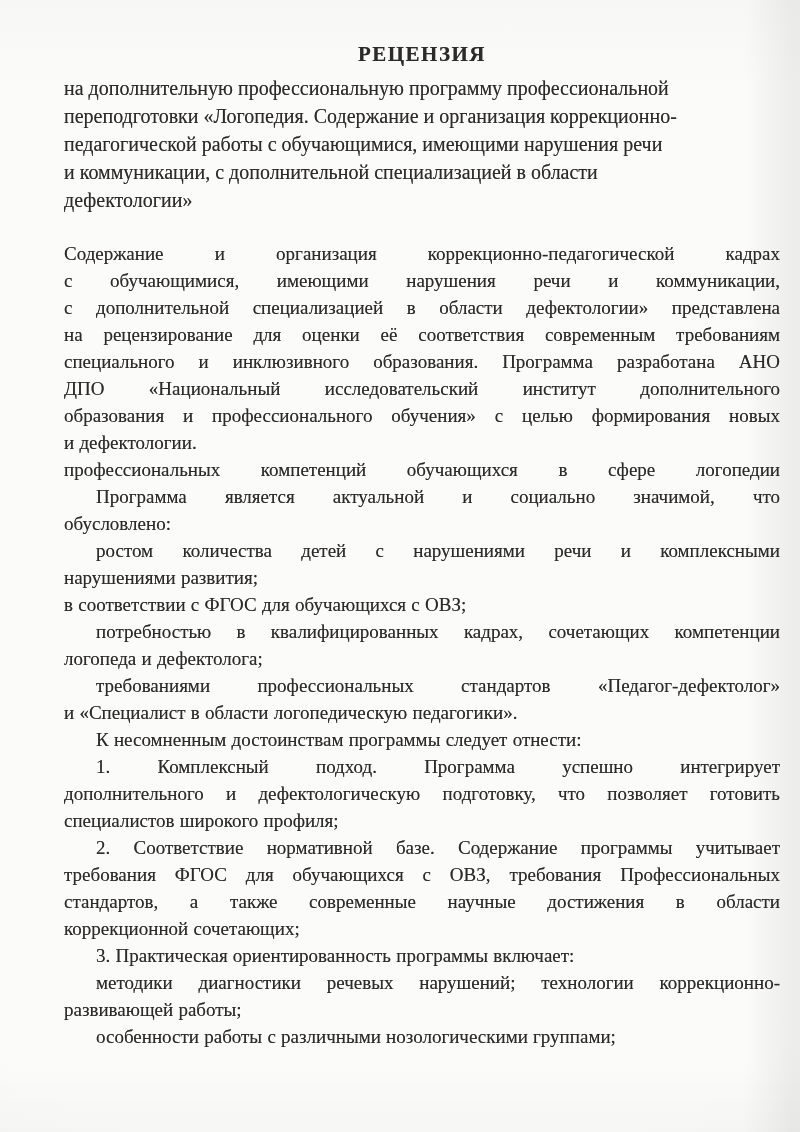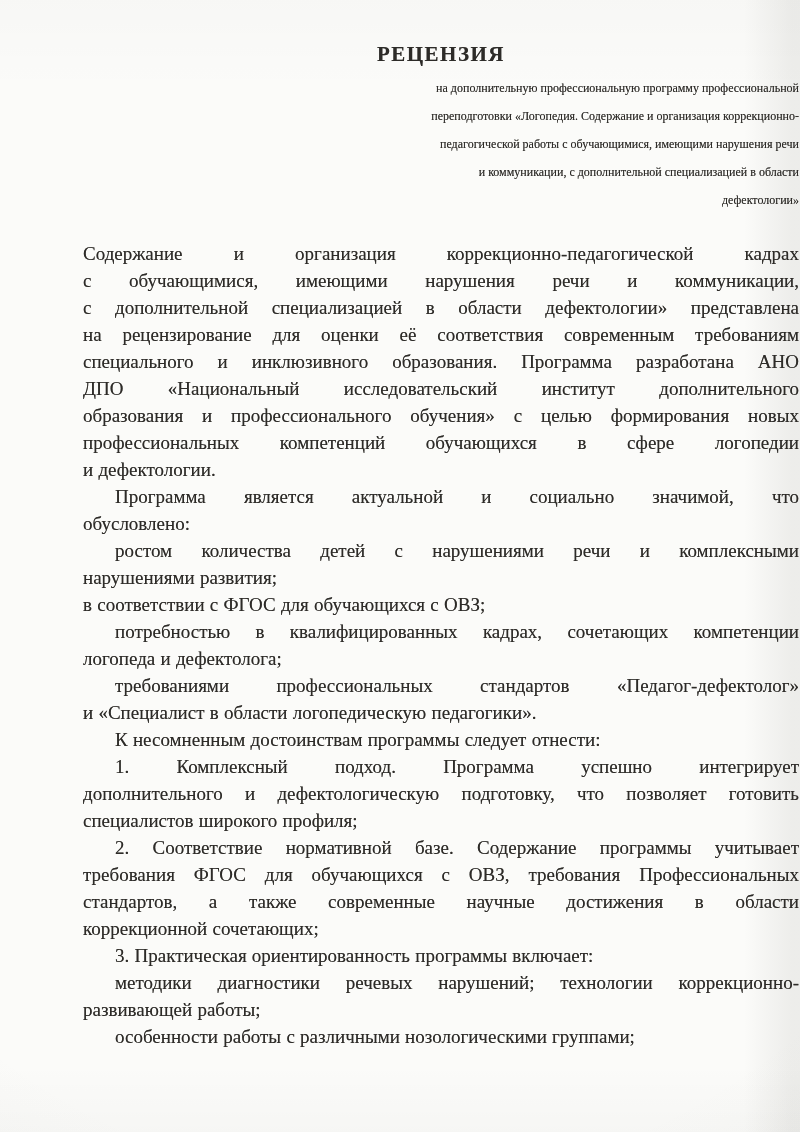--- a/index.html
+++ b/index.html
@@ -20,37 +20,37 @@
     color:var(--ink);
     background:
       radial-gradient(130% 95% at 48% 45%, rgba(255,255,255,0) 62%, rgba(110,108,100,0.07) 100%),
       linear-gradient(to right, rgba(0,0,0,0) 93%, rgba(95,95,88,0.09) 99%),
       linear-gradient(to bottom, rgba(0,0,0,0.015), rgba(0,0,0,0) 8%),
       linear-gradient(to top, rgba(0,0,0,0.02), rgba(0,0,0,0) 6%),
       var(--paper);
   }
   .content{
     position:absolute;
-    left:83px;
+    left:64px;
     top:40px;
     width:716px;
     text-shadow:0 0 0.5px rgba(45,43,40,0.55);
   }
   .title{
     margin:0 0 6px 0;
     font-size:21px;
     line-height:28px;
     font-weight:bold;
     letter-spacing:1.5px;
     text-align:center;
   }
   .subtitle .subtitle-line{
-    font-size:12px;
+    font-size:20px;
     line-height:28px;
-    text-align:right;
+    text-align:left;
   }
   .body{
     margin-top:26px;
   }
   .body .line{
     font-size:19px;
     line-height:27px;
     text-align:justify;
     text-align-last:justify;
     word-spacing:0.5px;
@@ -76,22 +76,22 @@
         <div class="subtitle-line">дефектологии»</div>
       </div>
     <div class="body">
         <div class="line">Содержание и организация коррекционно-педагогической кадрах</div>
         <div class="line">с обучающимися, имеющими нарушения речи и коммуникации,</div>
         <div class="line">с дополнительной специализацией в области дефектологии» представлена</div>
         <div class="line">на рецензирование для оценки её соответствия современным требованиям</div>
         <div class="line">специального и инклюзивного образования. Программа разработана АНО</div>
         <div class="line">ДПО «Национальный исследовательский институт дополнительного</div>
         <div class="line">образования и профессионального обучения» с целью формирования новых</div>
+        <div class="line last">и дефектологии.</div>
         <div class="line">профессиональных компетенций обучающихся в сфере логопедии</div>
-        <div class="line last">и дефектологии.</div>
         <div class="line first">Программа является актуальной и социально значимой, что</div>
         <div class="line last">обусловлено:</div>
         <div class="line first">ростом количества детей с нарушениями речи и комплексными</div>
         <div class="line last">нарушениями развития;</div>
         <div class="line last">в соответствии с ФГОС для обучающихся с ОВЗ;</div>
         <div class="line first">потребностью в квалифицированных кадрах, сочетающих компетенции</div>
         <div class="line last">логопеда и дефектолога;</div>
         <div class="line first">требованиями профессиональных стандартов «Педагог-дефектолог»</div>
         <div class="line last">и «Специалист в области логопедическую педагогики».</div>
         <div class="line first last">К несомненным достоинствам программы следует отнести:</div>

